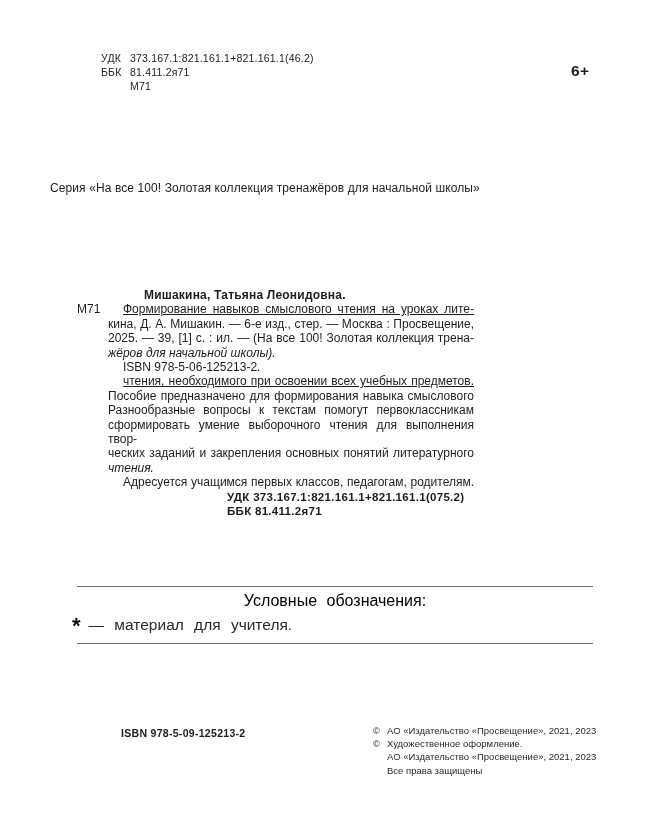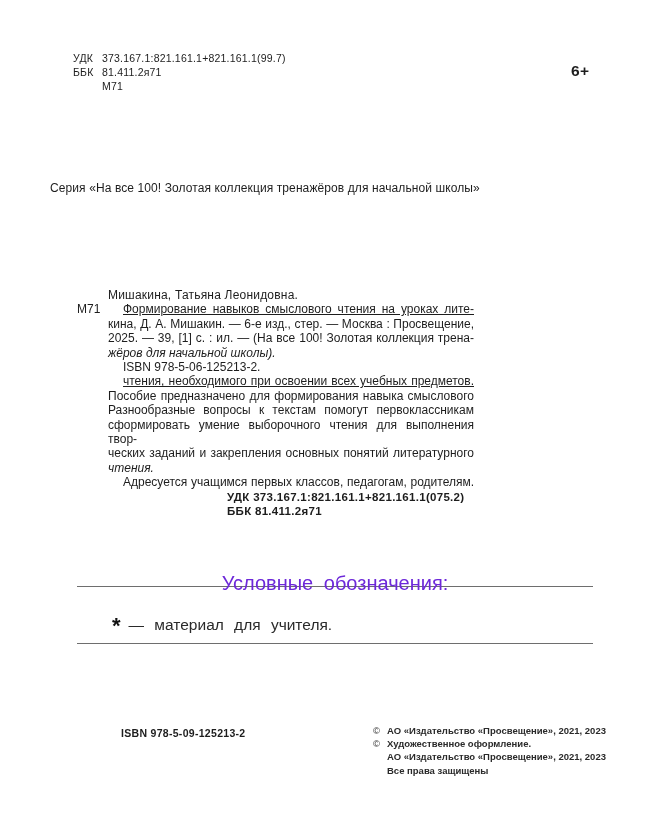--- a/index.html
+++ b/index.html
@@ -17,21 +17,21 @@
   
   .top-codes {
     position: absolute;
     left: 73px;
     top: 51px;
     font-size: 10.5px;
     line-height: 14px;
     letter-spacing: 0.2px;
   }
   .top-codes .row { white-space: nowrap; }
-  .top-codes .lbl { display: inline-block; width: 29px; }
+  .top-codes .lbl { display: inline-block; width: 29px; margin-left: 28px; }
 
   
   .age-badge {
     position: absolute;
     left: 571px;
     top: 62px;
     font-size: 15.5px;
     font-weight: bold;
     letter-spacing: 0.3px;
   }
@@ -51,21 +51,21 @@
 
   
   .card {
     position: absolute;
     left: 108px;
     top: 288px;
     width: 366px;
     font-size: 12px;
     line-height: 14.4px;
   }
-  .card .author { font-weight: normal; letter-spacing: 0.2px; }
+  .card .author { font-weight: bold; letter-spacing: 0.2px; margin-left: 36px; }
   .card .margin-code {
     position: absolute;
     left: -31px;
     top: 14.4px;
   }
   .jlines div { text-align: justify; text-align-last: justify; }
   .jlines div:last-child { text-align-last: left; font-style: italic; }
   .jlines div:first-child { text-indent: 15px; text-decoration: underline; }
   .card .isbn-line { text-indent: 15px; }
   .card .audience {
@@ -88,36 +88,35 @@
     left: 77px;
     width: 516px;
     height: 0;
     border-top: 1px solid #6e6e6e;
   }
   .rule-top { top: 586px; }
   .rule-bottom { top: 643px; }
   .legend-title {
     position: absolute;
     left: 77px;
-    top: 572px;
+    top: 592px;
     width: 516px;
     text-align: center;
-    font-size: 20px;
+    font-size: 16px;
     word-spacing: 5px;
-    color: #6d28d9;
+    color: #000000;
   }
   .legend-line {
     position: absolute;
     left: 72px;
     top: 613px;
     font-size: 15.5px;
     word-spacing: 6px;
     color: #2a2a2a;
     white-space: nowrap;
-    margin-left: 40px;
   }
   .legend-line .star {
     font-size: 22px;
     font-weight: bold;
     color: #111;
     vertical-align: -3px;
     margin-right: 8px;
     word-spacing: 0;
   }
 
@@ -134,30 +133,30 @@
   .copyright {
     position: absolute;
     left: 373px;
     top: 724px;
     font-size: 9.5px;
     line-height: 13.2px;
     color: #2a2a2a;
   }
   .copyright .crow { display: flex; }
   .copyright .sym { width: 14px; flex: 0 0 14px; }
-  .copyright .txt { white-space: nowrap; font-weight: bold; }
+  .copyright .txt { white-space: nowrap; }
 </style>
 </head>
 <body>
 
 <div id="page">
 
   <div class="top-codes">
     <div class="row">
-      <span class="lbl">УДК</span><span>373.167.1:821.161.1+821.161.1(99.7)</span>
+      <span class="lbl">УДК</span><span>373.167.1:821.161.1+821.161.1(46.2)</span>
     </div>
     <div class="row">
       <span class="lbl">ББК</span><span>81.411.2я71</span>
     </div>
     <div class="row">
       <span class="lbl"></span><span>М71</span>
     </div>
   </div>
 
   <div class="age-badge">6+</div>

